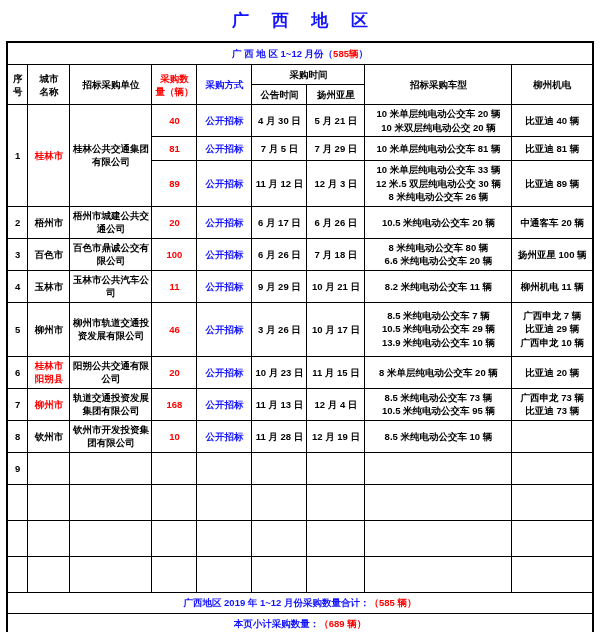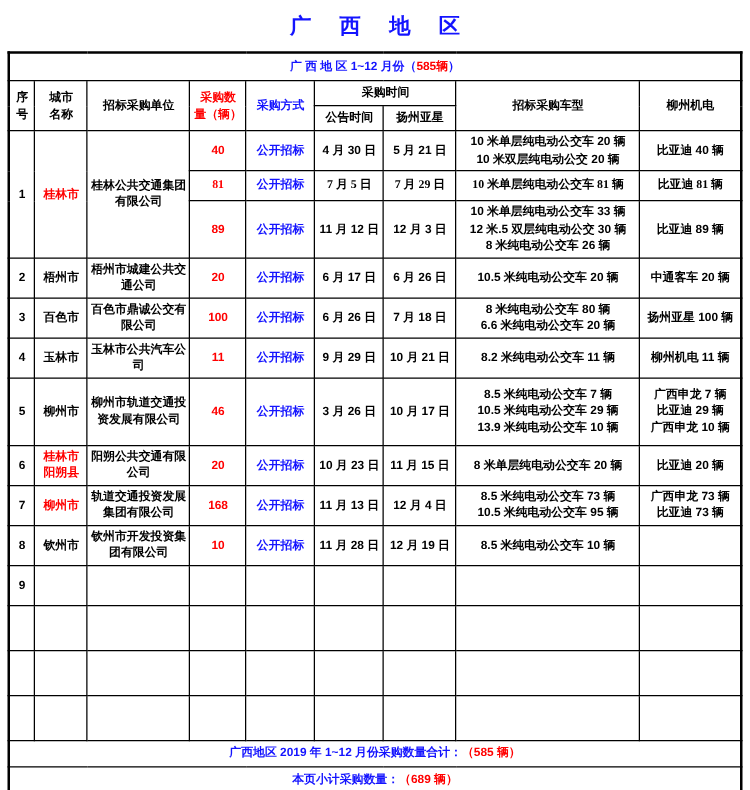--- a/index.html
+++ b/index.html
@@ -24,21 +24,21 @@
     font-size:9.5px;line-height:13px;
     text-align:center;vertical-align:middle;
     padding:2px 2px;overflow:hidden;
   }
   .red{color:#ff0000;}
   .blue{color:#1414ff;}
   .title-row td{height:17px;}
   .hdr td{height:15px;}
   .t-line{display:block;}
   tr.h32{height:32px;}
-  tr.h24{height:24px;font-family:Liberation Serif, serif;}
+  tr.h24{height:24px;}
   tr.h45{height:45px;}
   tr.h54{height:54px;}
   tr.h36{height:36px;}
   .foot td{height:16px;margin-left:32px;}
   .ln{display:block;line-height:13.5px;}
 </style>
 </head>
 <body>
 
 <div class="page">

